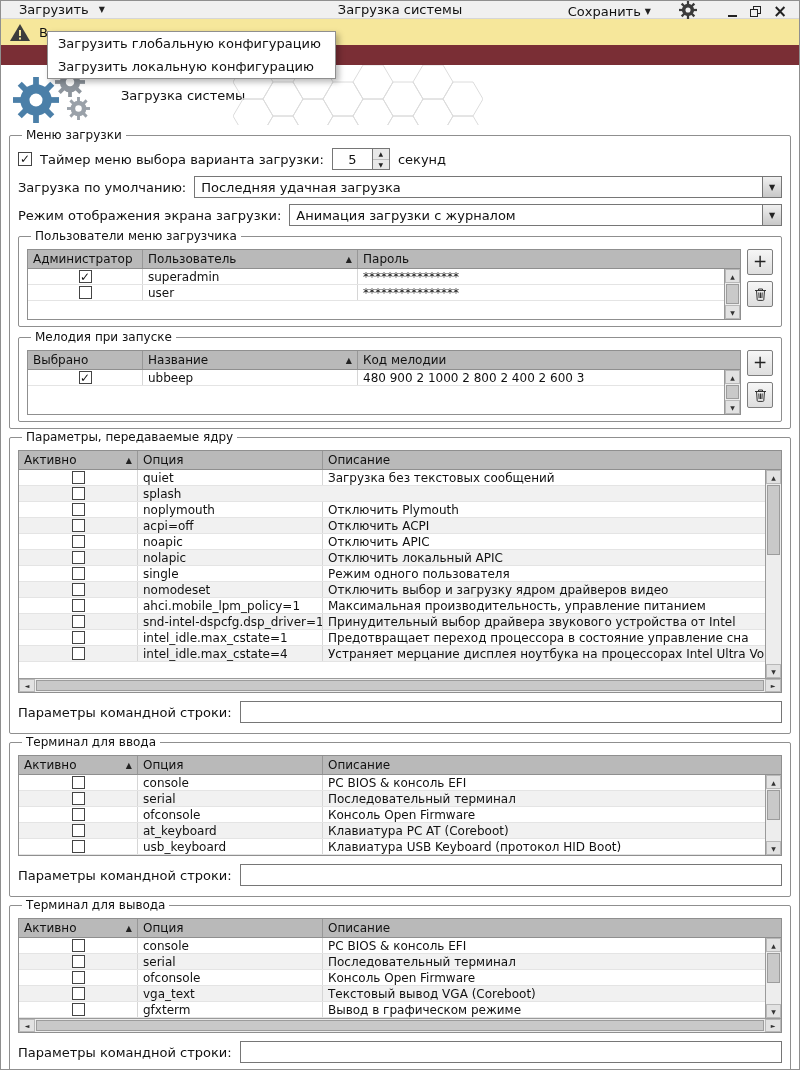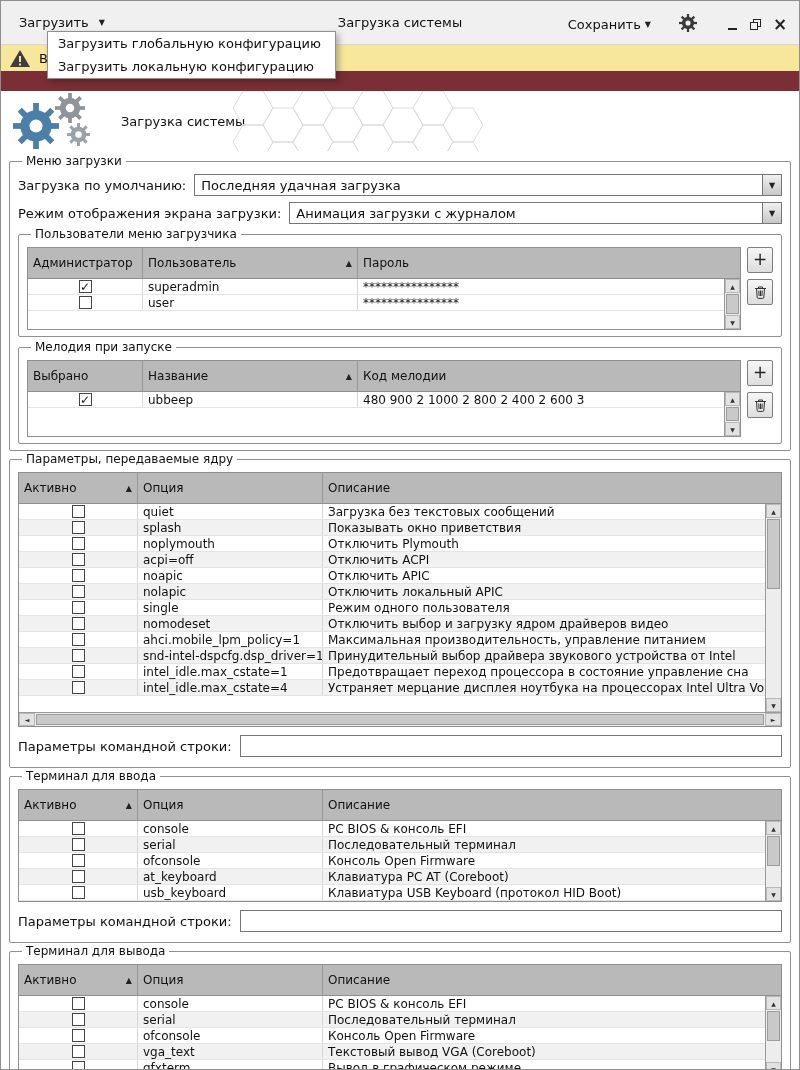--- a/index.html
+++ b/index.html
@@ -1,21 +1,21 @@
 <!DOCTYPE html>
 <html><head>
 <meta charset="utf-8">
 <style>
   *{box-sizing:border-box;margin:0;padding:0}
   html,body{width:800px;height:1070px}
   body{font-family:"DejaVu Sans",sans-serif;font-size:13px;color:#111;background:#fff;
        border:1px solid #8f8f8f;position:relative;overflow:hidden}
 
   
-  .titlebar{height:44px;background:#f0f0f0;border-bottom:1px solid #d6d6d6;display:flex;
+  .titlebar{height:18px;background:#f0f0f0;border-bottom:1px solid #d6d6d6;display:flex;
             align-items:center;position:relative;z-index:5}
   .tb-left{display:flex;align-items:center;gap:6px;margin-left:18px}
   .caret::after{content:"▼";font-size:8px;color:#222;margin-left:4px}
   .tb-title{position:absolute;left:0;right:0;text-align:center;pointer-events:none}
   .tb-right{margin-left:auto;display:flex;align-items:flex-end;gap:28px;margin-right:12px;z-index:2}
   .save-btn{display:flex;align-items:center}
   .gearbtn{display:flex;align-items:center}
   .winbtns{display:flex;align-items:center;gap:10px}
   .wb{width:14px;height:14px;display:flex;align-items:center;justify-content:center;position:relative}
   .wb-min::after{content:"";width:9px;height:2px;background:#222;margin-top:8px}
@@ -70,21 +70,21 @@
   .combo .carr{width:19px;align-self:stretch;border-left:1px solid #767676;
                background:linear-gradient(#f0f0f0,#c8c8c8);display:flex;align-items:center;justify-content:center}
   .combo .carr::after{content:"▼";font-size:8px;color:#222}
 
   .txtin{flex:1;height:22px;border:1px solid #767676;padding:0 5px;font:inherit;background:#fff}
 
   
   .twrap{display:flex;align-items:flex-start;gap:6px}
   .tbl{border:1px solid #8f8f8f;background:#fff;flex:1;min-width:0}
   .thead{display:flex;background:#b9b9b9;border-bottom:1px solid #8f8f8f}
-  .th{height:30px;padding:1px 5px;font-size:12px;display:flex;align-items:center;
+  .th{height:18px;padding:1px 5px;font-size:12px;display:flex;align-items:center;
       border-right:1px solid #979797;white-space:nowrap;overflow:hidden;flex:none}
   .th:last-child{border-right:none;flex:1}
   .sort::after{content:"▲";font-size:8px;margin-left:auto;padding-left:6px;color:#222}
   .tbody-wrap{display:flex}
   .tbody{flex:1;overflow:hidden;min-width:0}
   .tr{display:flex;height:16px;align-items:center;border-bottom:1px solid #e4e4e4}
   .stripe .tr:nth-child(even){background:#f1f1f1}
   .td{height:100%;padding:0 5px;font-size:12px;border-right:1px solid #d6d6d6;display:flex;
       align-items:center;white-space:nowrap;overflow:hidden;flex:none}
   .td:last-child{border-right:none;flex:1}
@@ -211,20 +211,32 @@
     <use href="#hx" transform="translate(210,17)"></use>
       <use href="#hx" transform="translate(210,51)"></use>
   </svg>
 </div>
 
 <div class="content">
 
   <div class="gb">
     <div class="gbt">Меню загрузки</div>
 
+    <div class="frow">
+      <span class="cb checked"></span>
+      <label>Таймер меню выбора варианта загрузки:</label>
+      <div class="spin">
+        <span class="sval">5</span>
+        <span class="sbtns">
+          <span class="sb up"></span>
+          <span class="sb dn"></span>
+        </span>
+      </div>
+      <span>секунд</span>
+    </div>
 
     <div class="frow">
       <label>Загрузка по умолчанию:</label>
       <div class="combo">
         <span class="ctxt">Последняя удачная загрузка</span>
         <span class="carr"></span>
       </div>
     </div>
 
     <div class="frow" style="margin-bottom:8px">
@@ -346,21 +358,20 @@
                 <span class="cb sm"></span>
               </div>
               <div class="td w185">quiet</div>
               <div class="td">Загрузка без текстовых сообщений</div>
             </div>
           <div class="tr">
               <div class="td w119 cbcell">
                 <span class="cb sm"></span>
               </div>
               <div class="td w185">splash</div>
-              <div class="td">Показывать окно приветствия</div>
             </div>
           <div class="tr">
               <div class="td w119 cbcell">
                 <span class="cb sm"></span>
               </div>
               <div class="td w185">noplymouth</div>
               <div class="td">Отключить Plymouth</div>
             </div>
           <div class="tr">
               <div class="td w119 cbcell">

